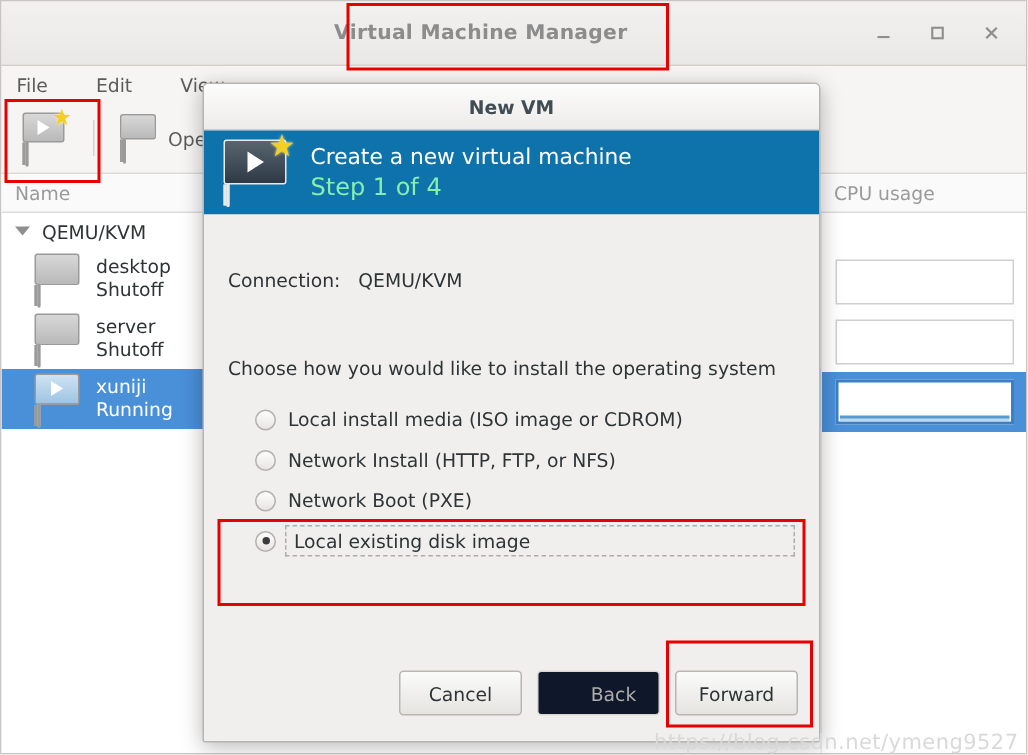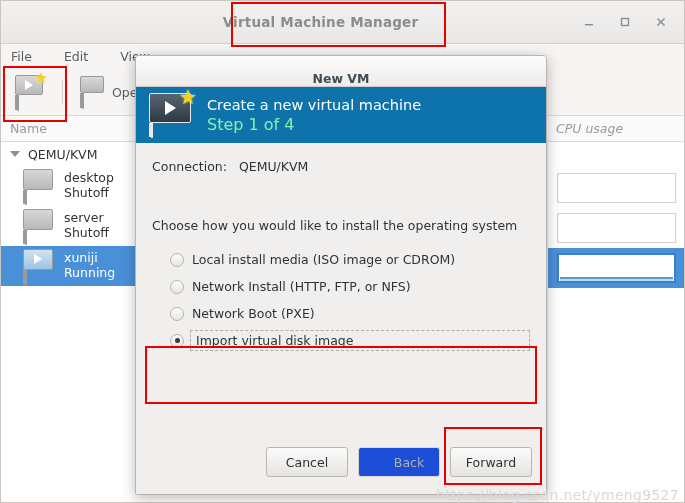--- a/index.html
+++ b/index.html
@@ -146,21 +146,21 @@
   }
   #list-header {
     height: 26px;
     display: flex;
     align-items: center;
     background: #fafafa;
     border-bottom: 1px solid #dcdcdc;
     flex: 0 0 auto;
   }
   .col-name  { width: 546px; padding-left: 9px; }
-  .col-cpu   { flex: 1; padding-left: 9px; font-style: italic; }
+  .col-cpu   { flex: 1; padding-left: 9px; }
   .col-head {
     font-size: 12.5px;
     color: #9a9a9a;
   }
   #list-body {
     flex: 1;
     display: flex;
     overflow: hidden;
     position: relative;
   }
@@ -238,21 +238,21 @@
     border-radius: 4px 4px 2px 2px;
     box-shadow: 0 3px 14px rgba(0,0,0,.28);
     display: flex;
     flex-direction: column;
     overflow: hidden;
   }
   #dialog-titlebar {
     height: 31px;
     background: linear-gradient(to bottom, #fcfcfc 0%, #eeecea 100%);
     border-bottom: 1px solid #cfcac5;
-    display: flex; align-items: flex-end; justify-content: center;
+    display: flex; align-items: center; justify-content: center;
     flex: 0 0 auto;
   }
   #dialog-title {
     font-size: 12.5px;
     font-weight: bold;
     color: #404d54;
   }
   #dialog-banner {
     height: 56px;
     background: #0f73ab;
@@ -261,21 +261,21 @@
     gap: 14px;
     padding-left: 13px;
     flex: 0 0 auto;
   }
   #banner-text { display: flex; flex-direction: column; gap: 2px; }
   #banner-heading { font-size: 14.5px; color: #ffffff; }
   #banner-step { font-size: 16px; color: #86efac; }
 
   #dialog-body {
     flex: 1;
-    padding: 16px 16px 0 16px;
+    padding: 36px 16px 0 16px;
     display: flex;
     flex-direction: column;
     background: #f0efee;
   }
   .conn-row {
     font-size: 12.5px;
     color: #2e3436;
     margin-bottom: 44px;
   }
   .prompt {
@@ -332,21 +332,21 @@
     border: 1px solid #b9b5b1;
     border-radius: 3px;
     background: linear-gradient(to bottom,#fbfbfa,#e6e4e1);
     font-size: 12.5px;
     color: #2e3436;
     display: flex; align-items: center; justify-content: center;
     font-family: inherit;
   }
   .dlg-btn.disabled {
     color: #b0aeac;
-    background: #1d4ed8;
+    background: #0f172a;
     border-color: #dbd7d3;
     padding-left: 34px;
   }
 
   
   .annot {
     position: absolute;
     border: 2px solid #e60000;
     pointer-events: none;
     z-index: 50;
@@ -539,21 +539,21 @@
 
       <div class="radio-row">
         <span class="radio"></span>
         <span class="radio-label">Network Boot (PXE)</span>
       </div>
 
       <div class="radio-row focused">
         <span class="radio">
           <span class="dot"></span>
         </span>
-        <span class="radio-label">Import virtual disk image</span>
+        <span class="radio-label">Local existing disk image</span>
       </div>
 
     </div>
   </div>
 
   <div id="dialog-footer">
     <div class="dlg-btn">Cancel</div>
     <div class="dlg-btn disabled">Back</div>
     <div class="dlg-btn">Forward</div>
   </div>

